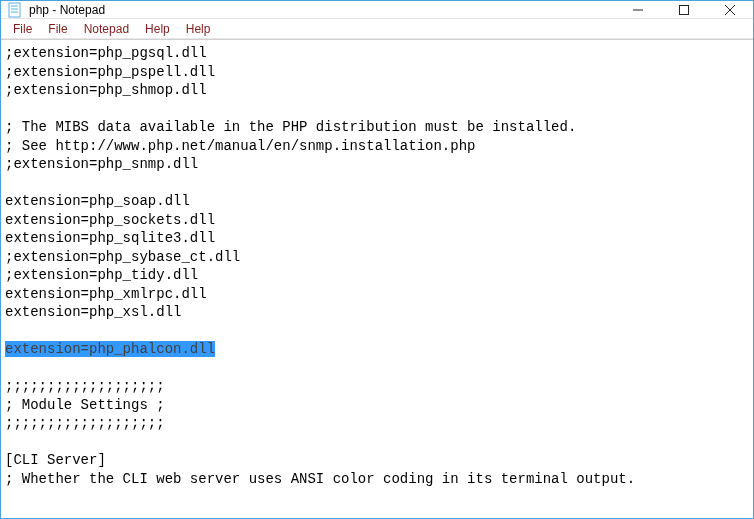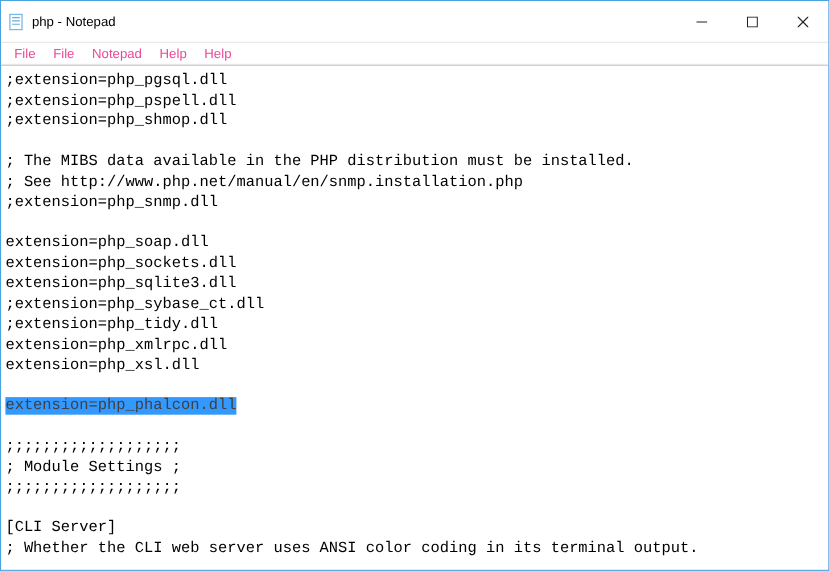--- a/index.html
+++ b/index.html
@@ -8,21 +8,21 @@
     font-family: "Segoe UI", Tahoma, sans-serif;
     background: #fff;
     width: 754px;
     height: 519px;
     border: 1px solid #4aa3df;
     display: flex;
     flex-direction: column;
     overflow: hidden;
   }
   .titlebar {
-    height: 38px;
+    height: 18px;
     background: #fff;
     display: flex;
     align-items: center;
     padding-left: 6px;
     border-bottom: 1px solid #e5e5e5;
   }
   .titlebar .app-icon {
     width: 16px; height: 16px;
     margin-right: 6px;
     display: flex; align-items: center; justify-content: center;
@@ -46,21 +46,21 @@
     height: 20px;
     background: #fff;
     display: flex;
     align-items: center;
     padding: 0 4px;
     font-size: 12px;
     border-bottom: 1px solid #e8e8e8;
   }
   .menu-item {
     padding: 0 8px;
-    color: #ec4899;
+    color: #7f1d1d;
   }
   .editor-wrap {
     flex: 1;
     position: relative;
     overflow: hidden;
     border-top: 1px solid #d0d0d0;
   }
   .editor {
     width: 100%;
     height: 100%;

